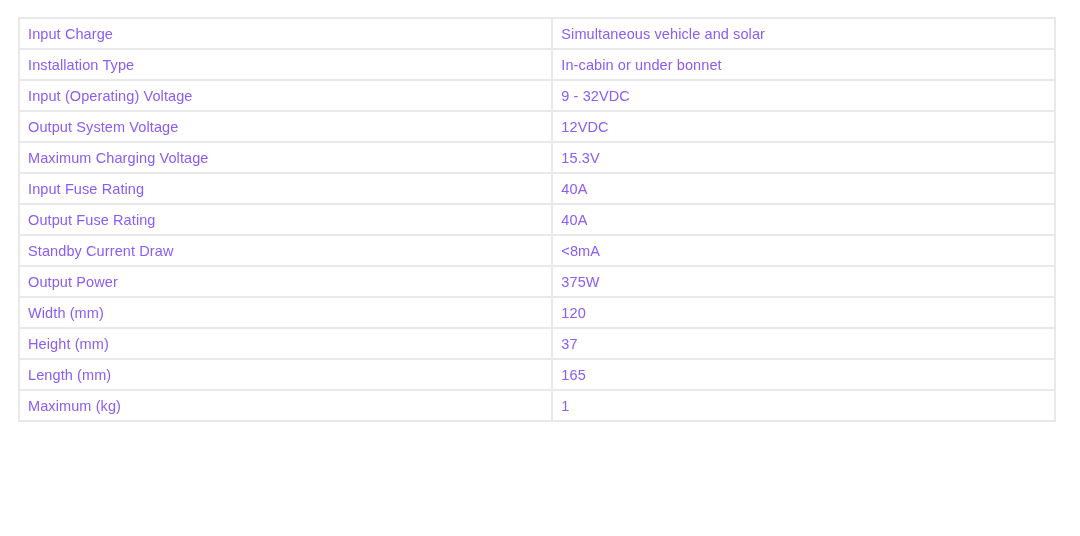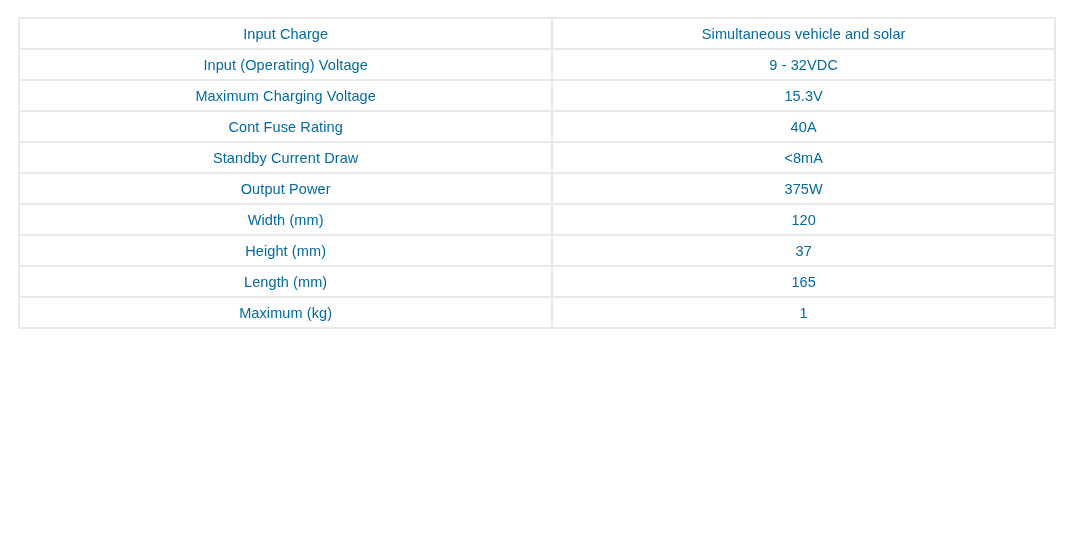--- a/index.html
+++ b/index.html
@@ -19,52 +19,63 @@
   }
   table.spec-table {
     width: 100%;
     border-collapse: collapse;
     table-layout: fixed;
   }
   table.spec-table td {
     border: 2px solid #e9e9e9;
     height: 31px;
     padding: 2px 8px;
-    text-align: center;
     vertical-align: middle;
     font-size: 14.5px;
-    color: #0369a1;
+    color: #8b5cf6;
     letter-spacing: 0.1px;
     white-space: nowrap;
     overflow: hidden;
   }
   td.col-label { width: 505px; }
   td.col-value { width: 476px; margin-left: 45px; }
 </style>
 </head>
 <body>
 
 <div class="spec-wrap">
   <table class="spec-table">
     <tbody>
 
     <tr>
         <td class="col-label">Input Charge</td>
         <td class="col-value">Simultaneous vehicle and solar</td>
       </tr>
         <tr>
+        <td class="col-label">Installation Type</td>
+        <td class="col-value">In-cabin or under bonnet</td>
+      </tr>
+        <tr>
         <td class="col-label">Input (Operating) Voltage</td>
         <td class="col-value">9 - 32VDC</td>
+      </tr>
+        <tr>
+        <td class="col-label">Output System Voltage</td>
+        <td class="col-value">12VDC</td>
       </tr>
         <tr>
         <td class="col-label">Maximum Charging Voltage</td>
         <td class="col-value">15.3V</td>
       </tr>
         <tr>
-        <td class="col-label">Cont Fuse Rating</td>
+        <td class="col-label">Input Fuse Rating</td>
+        <td class="col-value">40A</td>
+      </tr>
+        <tr>
+        <td class="col-label">Output Fuse Rating</td>
         <td class="col-value">40A</td>
       </tr>
         <tr>
         <td class="col-label">Standby Current Draw</td>
         <td class="col-value">&lt;8mA</td>
       </tr>
         <tr>
         <td class="col-label">Output Power</td>
         <td class="col-value">375W</td>
       </tr>

